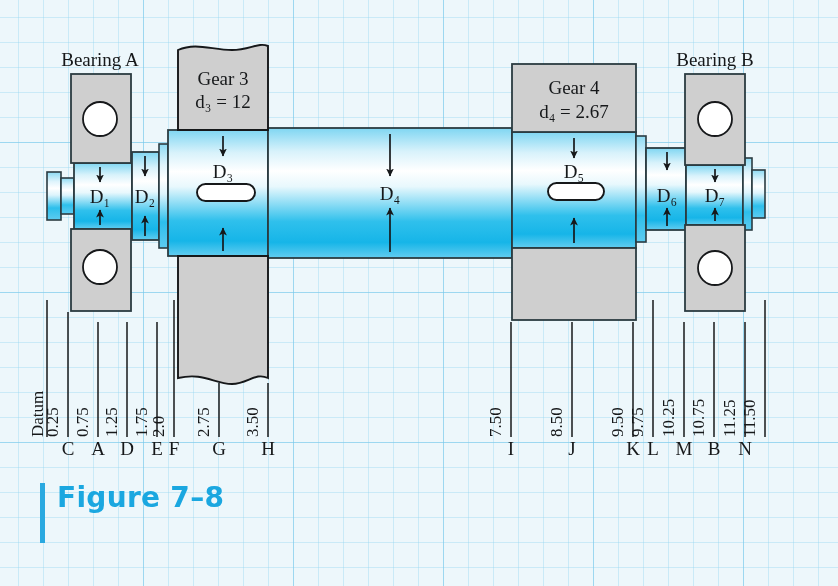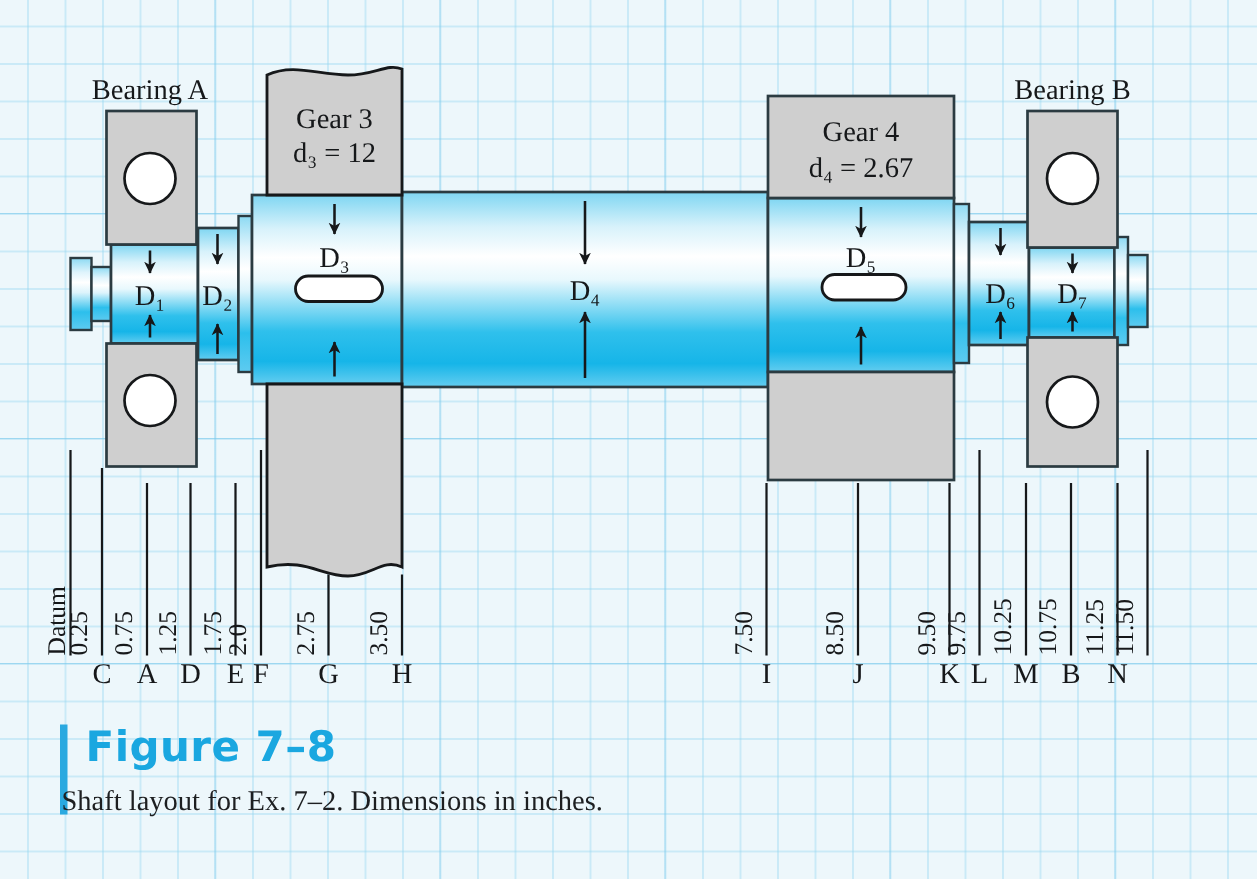--- a/index.html
+++ b/index.html
@@ -215,15 +215,14 @@
       </g>
 
     <g>
       <line id="datum-line" x1="47" y1="300" x2="47" y2="437" stroke="#16181a" stroke-width="1.5"></line>
       <text id="datum-text" class="vnum" transform="translate(43,437) rotate(-90)">Datum</text>
     </g>
   </svg>
 
   <div class="cap-bar" style="left:40px;top:483px;width:5px;height:60px;"></div>
   <div class="cap-title" style="left:57px;top:481px;">Figure 7–8</div>
-  <div class="cap-body" style="left:41px;top:524px;">Shaft layout for Ex. 7–2. Dimensions in inches.</div>
 
 </div>
 
 </body></html>

